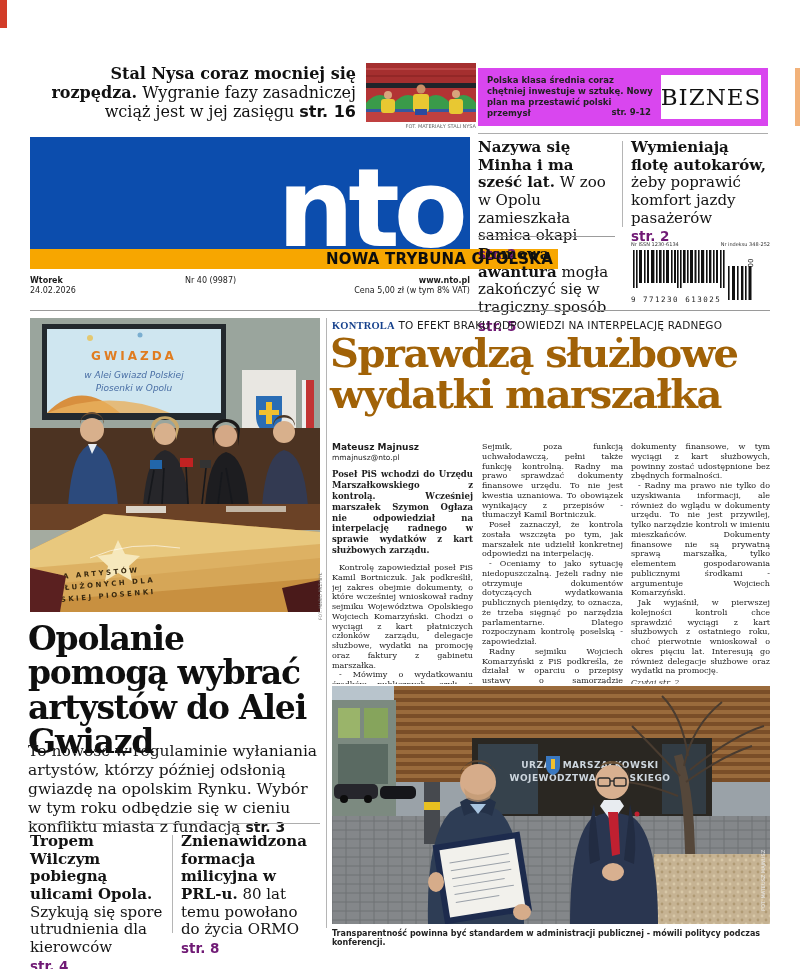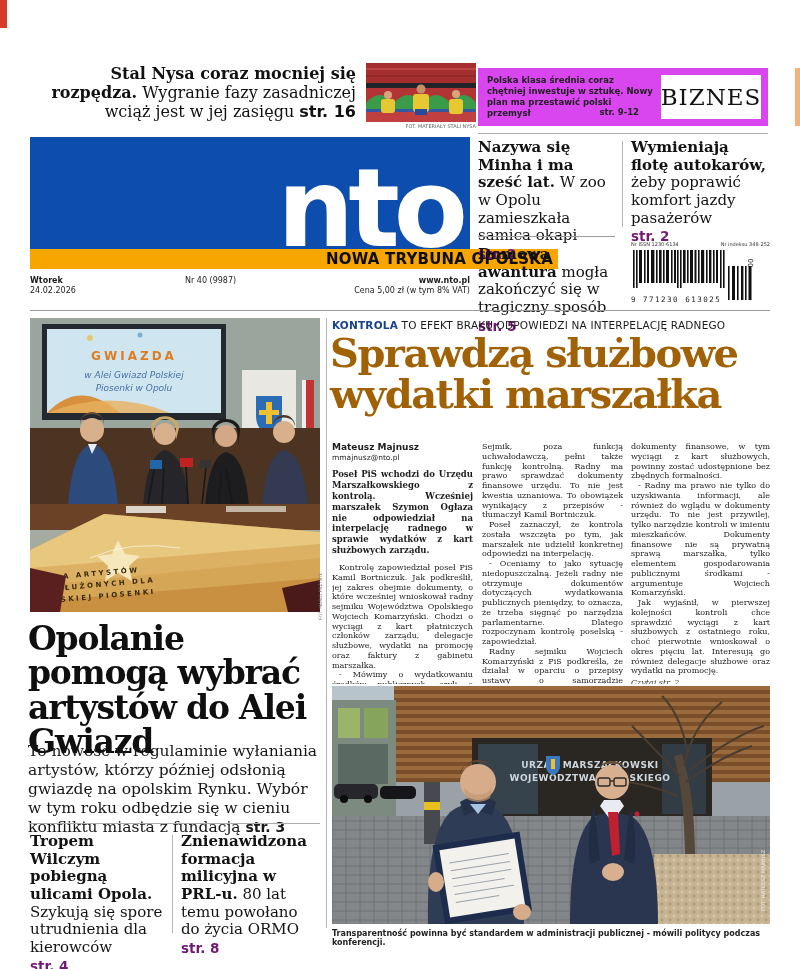--- a/index.html
+++ b/index.html
@@ -16,21 +16,21 @@
   .pref{font-family:"DejaVu Sans",sans-serif;font-weight:700;}
   #strip-photo{left:366px;top:63px;width:110px;height:59px;}
   #strip-credit{left:366px;top:123px;width:110px;text-align:right;font-size:5px;color:#666;}
   #edge-mark{left:0;top:0;width:7px;height:28px;background:#d23c28;}
   #page-sliver{right:0;top:68px;width:5px;height:58px;background:#f2b27a;}
 
   
   #biznes{left:478px;top:68px;width:290px;height:58px;background:#d946ef;display:flex;align-items:center;}
   #biznes-text{position:relative;width:168px;height:44px;margin-left:9px;
     font-size:8.5px;font-weight:700;line-height:1.3;color:#222;}
-  #biznes-ref{position:absolute;right:16px;bottom:1px;font-weight:700;margin-left:47px;}
+  #biznes-ref{position:absolute;right:4px;bottom:1px;font-weight:700;margin-left:47px;}
   #biznes-logo{width:100px;height:44px;background:#fff;margin-left:6px;display:flex;align-items:center;justify-content:center;
     font-family:"DejaVu Serif",serif;font-size:23px;letter-spacing:1px;color:#111;}
   #biznes-rule{left:478px;top:133px;width:290px;}
 
   
   #mast-blue{left:30px;top:137px;width:440px;height:112px;background:#0c4dad;}
   #nto-logo{position:absolute;right:8px;bottom:-14px;font-weight:700;font-size:108px;line-height:1;
     color:#fff;letter-spacing:-6px;font-family:"DejaVu Sans",sans-serif;}
   #mast-yellow{left:30px;top:249px;width:528px;height:20px;background:#f7a600;
     display:flex;align-items:center;justify-content:flex-end;}
@@ -70,21 +70,21 @@
   #left-standfirst{left:28px;top:742px;width:294px;font-family:"DejaVu Serif",serif;
     font-size:15.5px;line-height:1.23;color:#161616;}
   #left-standfirst .pref{font-size:14px;}
   #left-rule{left:30px;top:823px;width:290px;}
   #bteaser-1{left:30px;top:833px;width:133px;}
   #bteaser-rule{left:172px;top:835px;height:98px;}
   #bteaser-2{left:181px;top:833px;width:139px;}
 
   
   #kicker{left:332px;top:319px;width:438px;font-size:10.5px;font-weight:700;letter-spacing:0.2px;}
-  #kicker .k1{color:#16418c;}
+  #kicker .k1{color:#16418c;font-family:Liberation Serif, serif;}
   #kicker .k2{color:#1b1b1b;font-weight:500;}
   #headline{left:330px;top:333px;width:442px;font-family:"DejaVu Serif",serif;font-weight:700;
     font-size:40px;line-height:1.02;letter-spacing:-1.5px;color:#a16207;}
   .article-col{position:absolute;top:442px;width:141px;height:242px;overflow:hidden;
     font-family:"DejaVu Serif",serif;font-size:8px;line-height:1.22;text-align:justify;color:#1d1d1d;}
   #acol-1{left:332px;}
   #acol-2{left:482px;}
   #acol-3{left:631px;width:139px;}
   .article-col p{margin:0;}
   .article-col p + p{text-indent:7px;}

